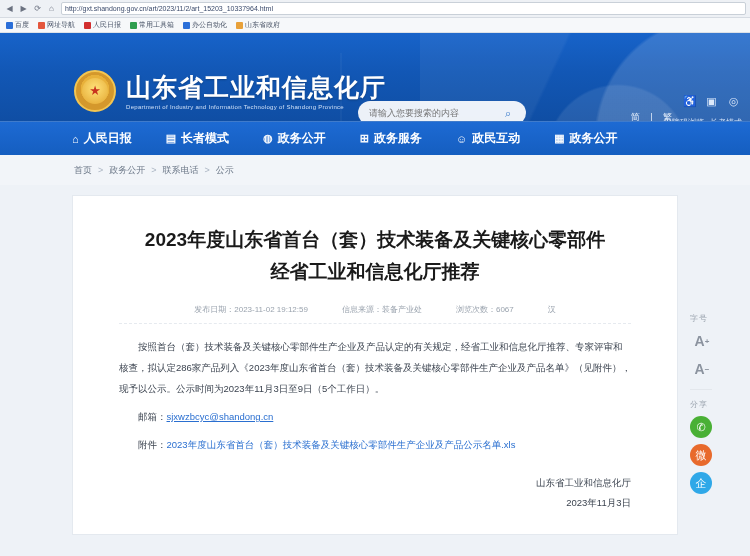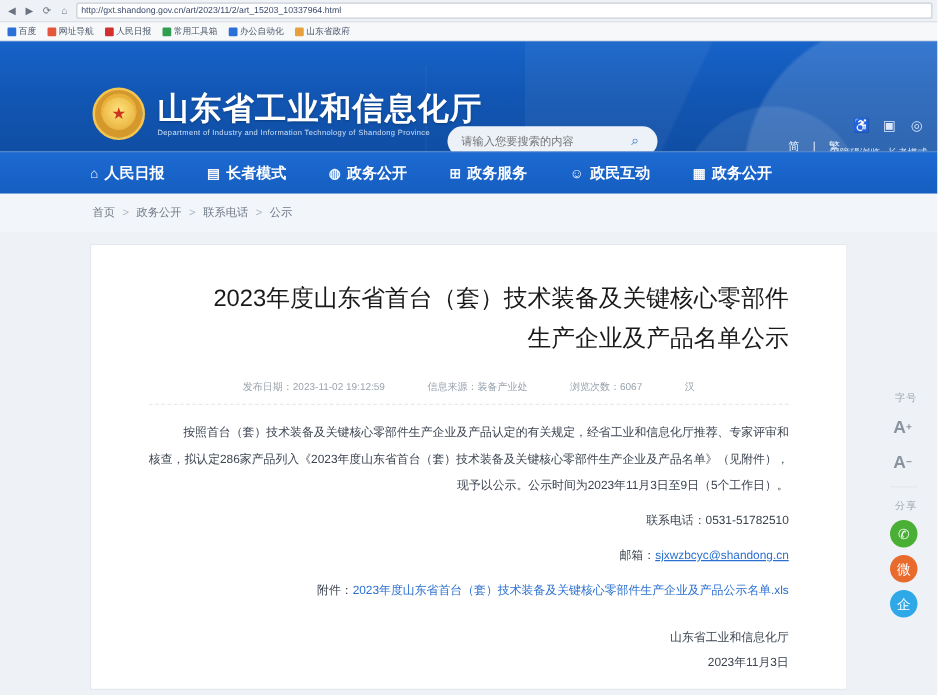--- a/index.html
+++ b/index.html
@@ -173,51 +173,51 @@
   .card {
     position: relative;
     margin: 0 auto;
     width: 606px;
     min-height: 340px;
     background: #ffffff;
     border: 1px solid #e4e9ef;
     padding: 28px 46px 10px 46px;
   }
   .doc-title {
-    text-align: right;
-    font-size: 19px; font-weight: normal; color: #1a1a1a;
+    text-align: center;
+    font-size: 19px; font-weight: bold; color: #1a1a1a;
     line-height: 32px;
     font-family: "Liberation Sans", sans-serif;
   }
   .doc-meta {
     margin-top: 16px;
     display: flex; justify-content: center; gap: 34px;
     font-size: 8px; color: #9aa3ae;
     border-bottom: 1px dashed #e6eaef;
     padding-bottom: 8px;
   }
   .doc-body {
     margin-top: 12px;
     font-size: 9.5px; color: #3c4450; line-height: 21px;
   }
-  .doc-body p { margin: 0 0 7px 0; text-align: right; }
+  .doc-body p { margin: 0 0 7px 0; }
   .indent { text-indent: 19px; }
   .mailto { color: #2a6fd0; text-decoration: underline; }
   .attach { color: #2a6fd0; }
   .sign {
     margin-top: 18px; text-align: right;
     font-size: 9.5px; color: #3c4450; line-height: 20px;
   }
 
   
   .side-tools {
     position: absolute;
     right: 16px; top: 128px;
     width: 44px;
-    display: flex; flex-direction: column; align-items: flex-end;
+    display: flex; flex-direction: column; align-items: flex-start;
     gap: 6px;
   }
   .st-label { font-size: 8px; color: #9aa3ae; letter-spacing: 1px; }
   .st-btn {
     width: 24px; height: 22px;
     display: flex; align-items: center; justify-content: center;
     color: #8b939f; font-size: 14px; font-weight: bold;
   }
   .st-divider { width: 22px; height: 1px; background: #e3e7ec; margin: 3px 0; }
   .st-round {
@@ -337,33 +337,32 @@
     <span class="crumb-sep">&gt;</span>
     <span>联系电话</span>
     <span class="crumb-sep">&gt;</span>
     <span>公示</span>
   </div>
 
   <div class="content-area">
     <div class="card">
       <div class="doc-title">
         <div>2023年度山东省首台（套）技术装备及关键核心零部件</div>
-        <div>生产企业及产品名单公示</div>
+        <div>经省工业和信息化厅推荐</div>
       </div>
 
       <div class="doc-meta">
         <span>发布日期：2023-11-02 19:12:59</span>
         <span>信息来源：装备产业处</span>
         <span>浏览次数：6067</span>
         <span>汉</span>
       </div>
 
       <div class="doc-body">
         <p class="indent">按照首台（套）技术装备及关键核心零部件生产企业及产品认定的有关规定，经省工业和信息化厅推荐、专家评审和核查，拟认定286家产品列入《2023年度山东省首台（套）技术装备及关键核心零部件生产企业及产品名单》（见附件），现予以公示。公示时间为2023年11月3日至9日（5个工作日）。</p>
-        <p class="indent">联系电话：0531-51782510</p>
         <p class="indent">
           <span>邮箱：</span><span class="mailto">sjxwzbcyc@shandong.cn</span>
         </p>
         <p class="indent">
           <span>附件：</span><span class="attach">2023年度山东省首台（套）技术装备及关键核心零部件生产企业及产品公示名单.xls</span>
         </p>
       </div>
 
       <div class="sign">
         <div>山东省工业和信息化厅</div>

